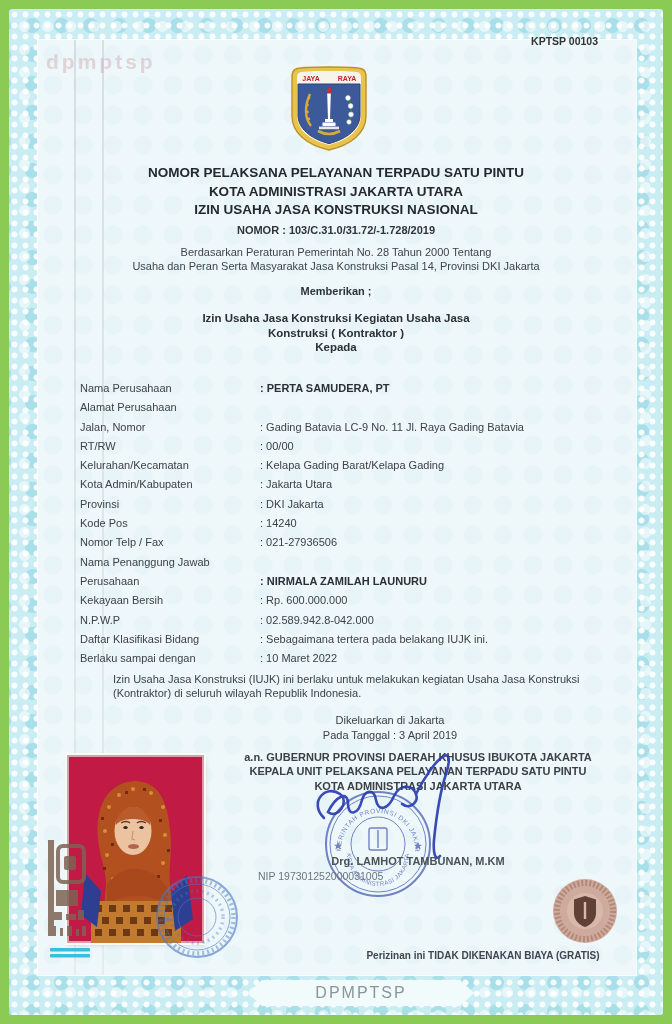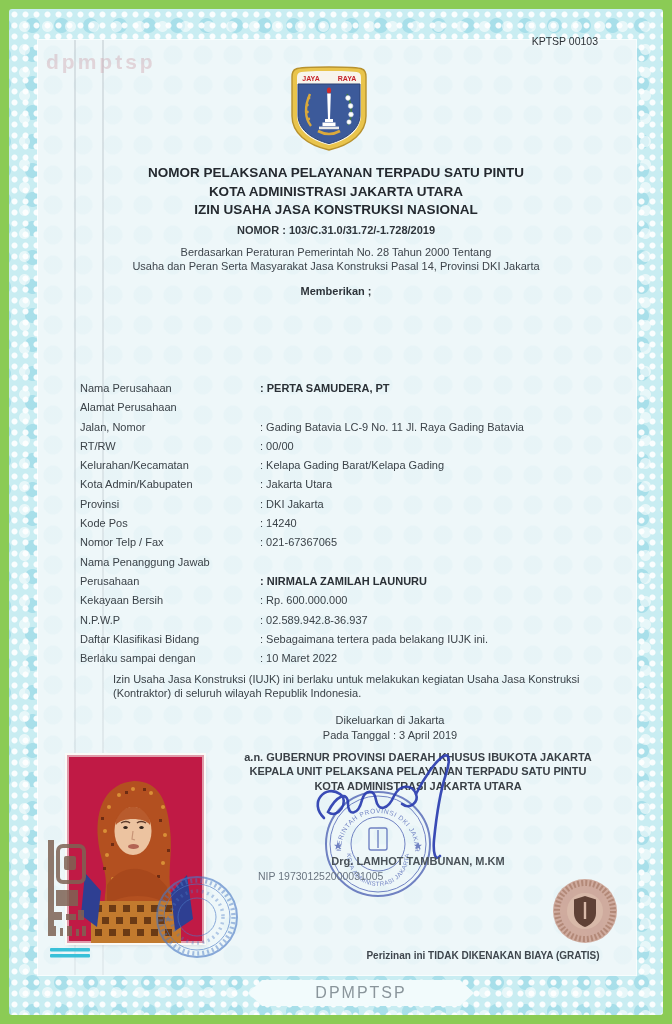--- a/index.html
+++ b/index.html
@@ -33,21 +33,21 @@
   }
   .fold{position:absolute;top:40px;bottom:49px;width:2px;
     background:linear-gradient(rgba(130,140,150,.22),rgba(130,140,150,.10));}
   .fold.f1{left:74px;} .fold.f2{left:102px;}
 
   .watermark{
     position:absolute;left:46px;top:50px;font-size:21px;font-weight:600;
     letter-spacing:3px;color:rgba(205,160,170,.40);
   }
   .kptsp{
-    position:absolute;top:35px;right:74px;font-size:10.5px;font-weight:400;color:#2e3338;
+    position:absolute;top:35px;right:74px;font-size:10.5px;font-weight:700;color:#2e3338;
   }
   .emblem{position:absolute;left:288px;top:64px;width:82px;height:88px;}
 
   .center-text{position:absolute;left:36px;right:36px;text-align:center;}
   .title-block{top:164px;font-size:13.5px;font-weight:700;color:#24292f;line-height:18.5px;}
   .nomor{top:224px;font-size:11px;font-weight:600;color:#2e343a;}
   .basis{top:246px;font-size:11px;line-height:13.8px;color:#3d444b;}
   .memberikan{top:285px;font-size:11px;font-weight:700;color:#2e343a;text-align:center;}
   .grant{top:311px;font-size:11.5px;font-weight:700;color:#2a3036;line-height:14.6px;}
 
@@ -129,20 +129,25 @@
     <div>NOMOR PELAKSANA PELAYANAN TERPADU SATU PINTU</div>
     <div>KOTA ADMINISTRASI JAKARTA UTARA</div>
     <div>IZIN USAHA JASA KONSTRUKSI NASIONAL</div>
   </div>
   <div class="center-text nomor">NOMOR : 103/C.31.0/31.72/-1.728/2019</div>
   <div class="center-text basis">
     <div>Berdasarkan Peraturan Pemerintah No. 28 Tahun 2000 Tentang</div>
     <div>Usaha dan Peran Serta Masyarakat Jasa Konstruksi Pasal 14, Provinsi DKI Jakarta</div>
   </div>
   <div class="center-text memberikan">Memberikan ;</div>
+  <div class="center-text grant">
+    <div>Izin Usaha Jasa Konstruksi Kegiatan Usaha Jasa</div>
+    <div>Konstruksi ( Kontraktor )</div>
+    <div>Kepada</div>
+  </div>
 
   <div class="fields">
     <div class="frow">
         <span class="flabel">Nama Perusahaan</span>
         <span class="fvalue v-bold">: PERTA SAMUDERA, PT</span>
       </div>
     <div class="frow">
         <span class="flabel">Alamat Perusahaan</span>
         <span class="fvalue"></span>
       </div>
@@ -165,37 +170,37 @@
     <div class="frow">
         <span class="flabel">Provinsi</span>
         <span class="fvalue">: DKI Jakarta</span>
       </div>
     <div class="frow">
         <span class="flabel">Kode Pos</span>
         <span class="fvalue">: 14240</span>
       </div>
     <div class="frow">
         <span class="flabel">Nomor Telp / Fax</span>
-        <span class="fvalue">: 021-67367065</span>
+        <span class="fvalue">: 021-27936506</span>
       </div>
     <div class="frow">
         <span class="flabel">Nama Penanggung Jawab</span>
         <span class="fvalue"></span>
       </div>
     <div class="frow">
         <span class="flabel">Perusahaan</span>
         <span class="fvalue v-bold">: NIRMALA ZAMILAH LAUNURU</span>
       </div>
     <div class="frow">
         <span class="flabel">Kekayaan Bersih</span>
         <span class="fvalue">: Rp. 600.000.000</span>
       </div>
     <div class="frow">
         <span class="flabel">N.P.W.P</span>
-        <span class="fvalue">: 02.589.942.8-36.937</span>
+        <span class="fvalue">: 02.589.942.8-042.000</span>
       </div>
     <div class="frow">
         <span class="flabel">Daftar Klasifikasi Bidang</span>
         <span class="fvalue">: Sebagaimana tertera pada belakang IUJK ini.</span>
       </div>
     <div class="frow">
         <span class="flabel">Berlaku sampai dengan</span>
         <span class="fvalue">: 10 Maret 2022</span>
       </div>
   </div>

